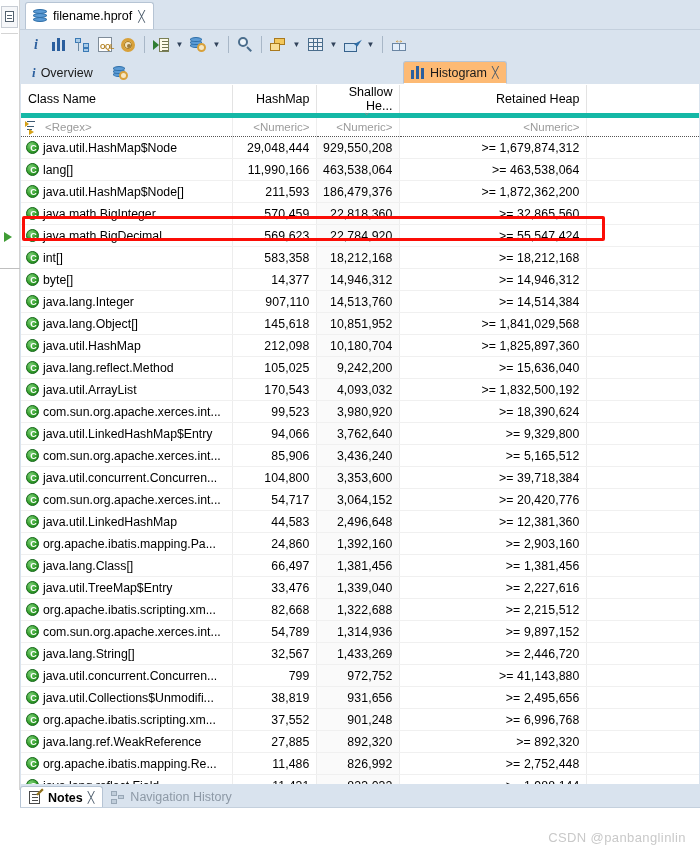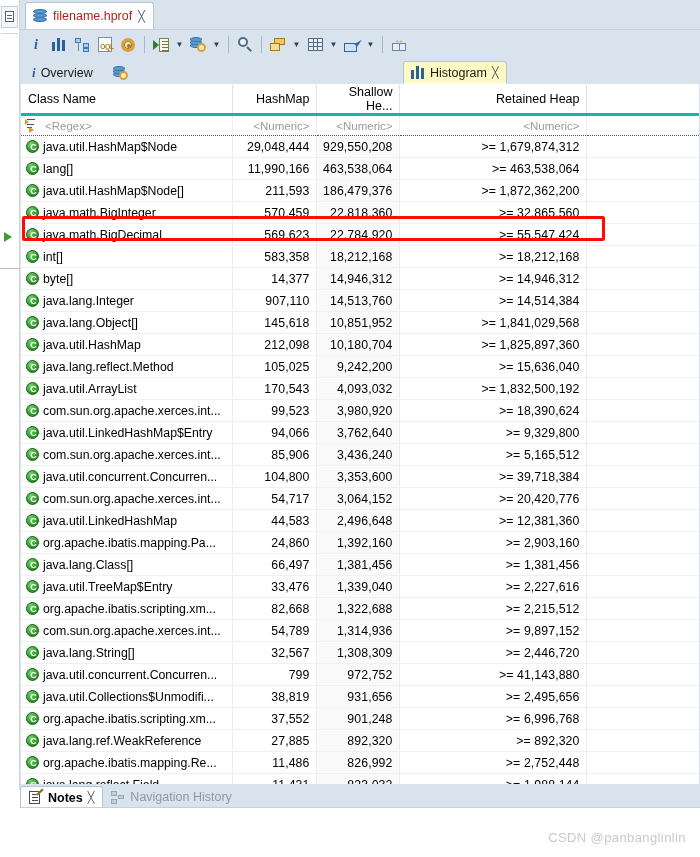--- a/index.html
+++ b/index.html
@@ -77,21 +77,21 @@
     height: 27px;
     background: #ffffff;
     border: 1px solid #b6c4d4;
     border-bottom: none;
     border-radius: 3px 3px 0 0;
     display: flex; align-items: center;
     padding: 0 8px 0 7px;
     gap: 6px;
   }
   .editor-tab .label {
-    font-size: 12.5px; color: #b91c1c;
+    font-size: 12.5px; color: #000000;
   }
   .tab-close {
     font-size: 11px; color: #4a5a6a; cursor: default;
     font-family: "DejaVu Sans", sans-serif;
   }
 
   
   .ico-hprof { width: 14px; height: 15px; position: relative; display:inline-block;}
   .ico-hprof .d1, .ico-hprof .d2, .ico-hprof .d3 {
     position: absolute; left: 0; width: 14px; height: 5px;
@@ -201,21 +201,21 @@
   }
   .vtab {
     position: absolute; top: 3px; height: 22px;
     display: flex; align-items: center; gap: 5px;
     padding: 0 7px;
     font-size: 12.5px; color: #1a1a1a;
     border: 1px solid transparent;
     white-space: nowrap;
   }
   .vtab.active {
-    background: #fef9c3;
+    background: #fdba74;
     border: 1px solid #b6c4d4;
     border-bottom: 1px solid #ffffff;
     border-radius: 3px 3px 0 0;
     top: 2px; height: 23px;
   }
   .vtab-chevron {
     position: absolute; top: 23px; font-size: 9px; color: #7a8694;
   }
 
   
@@ -234,21 +234,21 @@
   }
   .tbl col.c-name { width: 211px; }
   .tbl col.c-obj  { width: 84px; }
   .tbl col.c-shal { width: 83px; }
   .tbl col.c-ret  { width: 187px; }
   .tbl col.c-pad  { width: 113px; }
 
   .tbl thead th {
     height: 23px;
     background: #ffffff;
-    border-bottom: 3px solid #14b8a6;
+    border-bottom: 5px solid #14b8a6;
     border-right: 1px solid #e3e3e3;
     font-weight: normal;
     font-size: 12.5px;
     color: #000;
     padding: 0 6px;
     text-align: right;
     position: relative;
   }
   .tbl thead th.left { text-align: left; padding-left: 7px; }
   .tbl thead th.pad { border-right: none; }
@@ -703,21 +703,21 @@
             <tr>
               <td class="cname"><span class="cls-icon"></span><span>com.sun.org.apache.xerces.int...</span></td>
               <td class="num ">54,789</td>
               <td class="num shallow">1,314,936</td>
               <td class="num ">&gt;= 9,897,152</td>
               <td class="pad"></td>
             </tr>
             <tr>
               <td class="cname"><span class="cls-icon"></span><span>java.lang.String[]</span></td>
               <td class="num ">32,567</td>
-              <td class="num shallow">1,308,309</td>
+              <td class="num shallow">1,433,269</td>
               <td class="num ">&gt;= 2,446,720</td>
               <td class="pad"></td>
             </tr>
             <tr>
               <td class="cname"><span class="cls-icon"></span><span>java.util.concurrent.Concurren...</span></td>
               <td class="num ">799</td>
               <td class="num shallow">972,752</td>
               <td class="num ">&gt;= 41,143,880</td>
               <td class="pad"></td>
             </tr>

